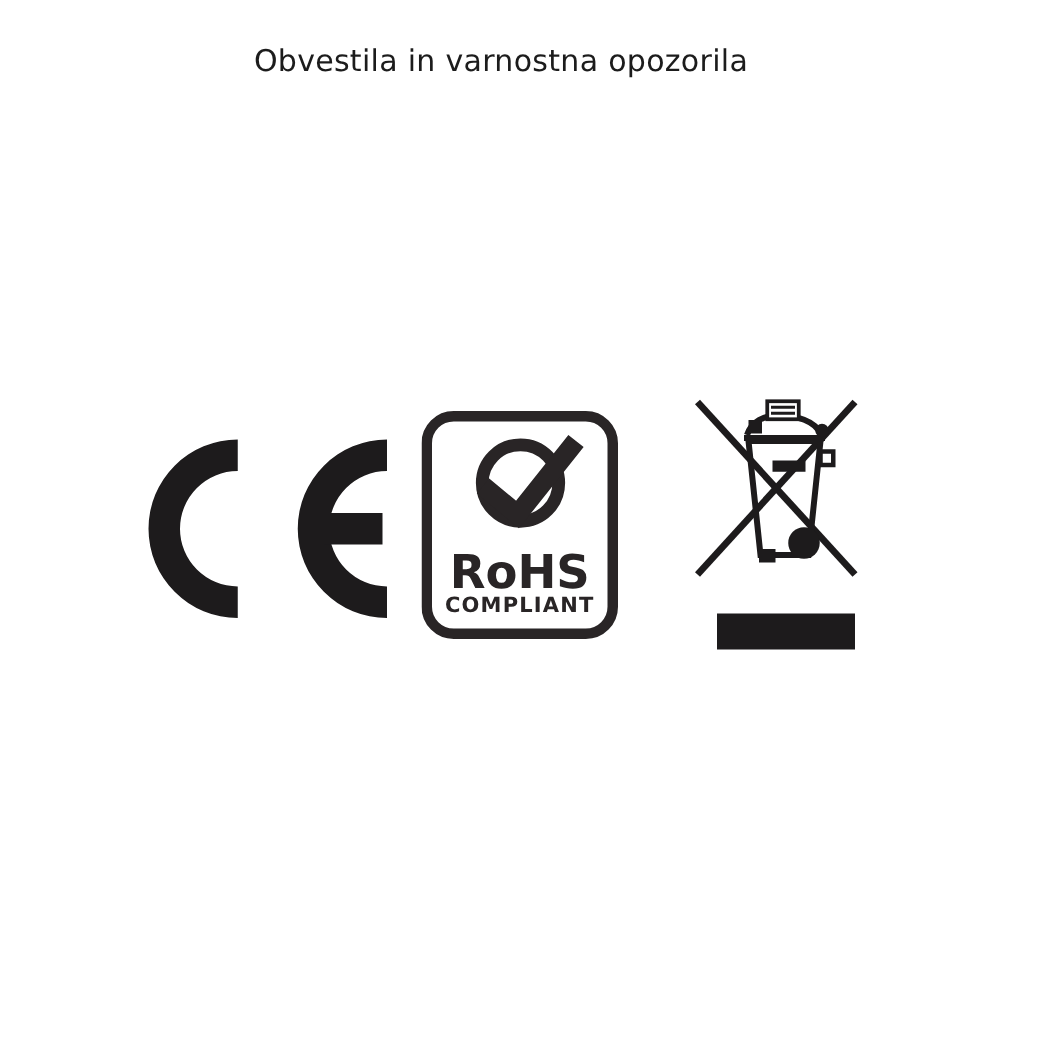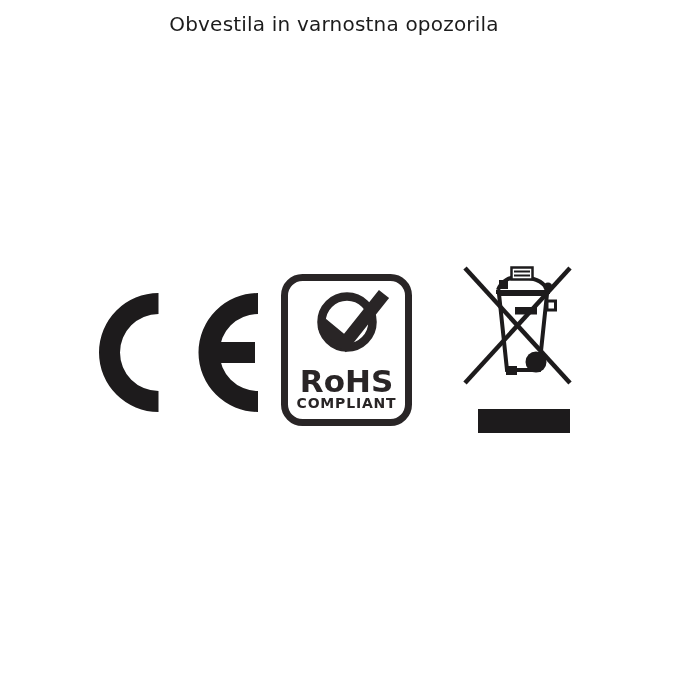--- a/index.html
+++ b/index.html
@@ -10,21 +10,21 @@
   .stage {
     position: relative;
     width: 700px;
     height: 700px;
     background: #ffffff;
     overflow: hidden;
     font-family: "DejaVu Sans", "Liberation Sans", sans-serif;
   }
   .page-title {
     position: absolute;
-    top: 12px;
+    top: 28px;
     left: 0;
     width: 668px;
     text-align: center;
     font-size: 20px;
     font-weight: 400;
     color: #1c1c1c;
     letter-spacing: 0.2px;
   }
   .mark {
     position: absolute;

